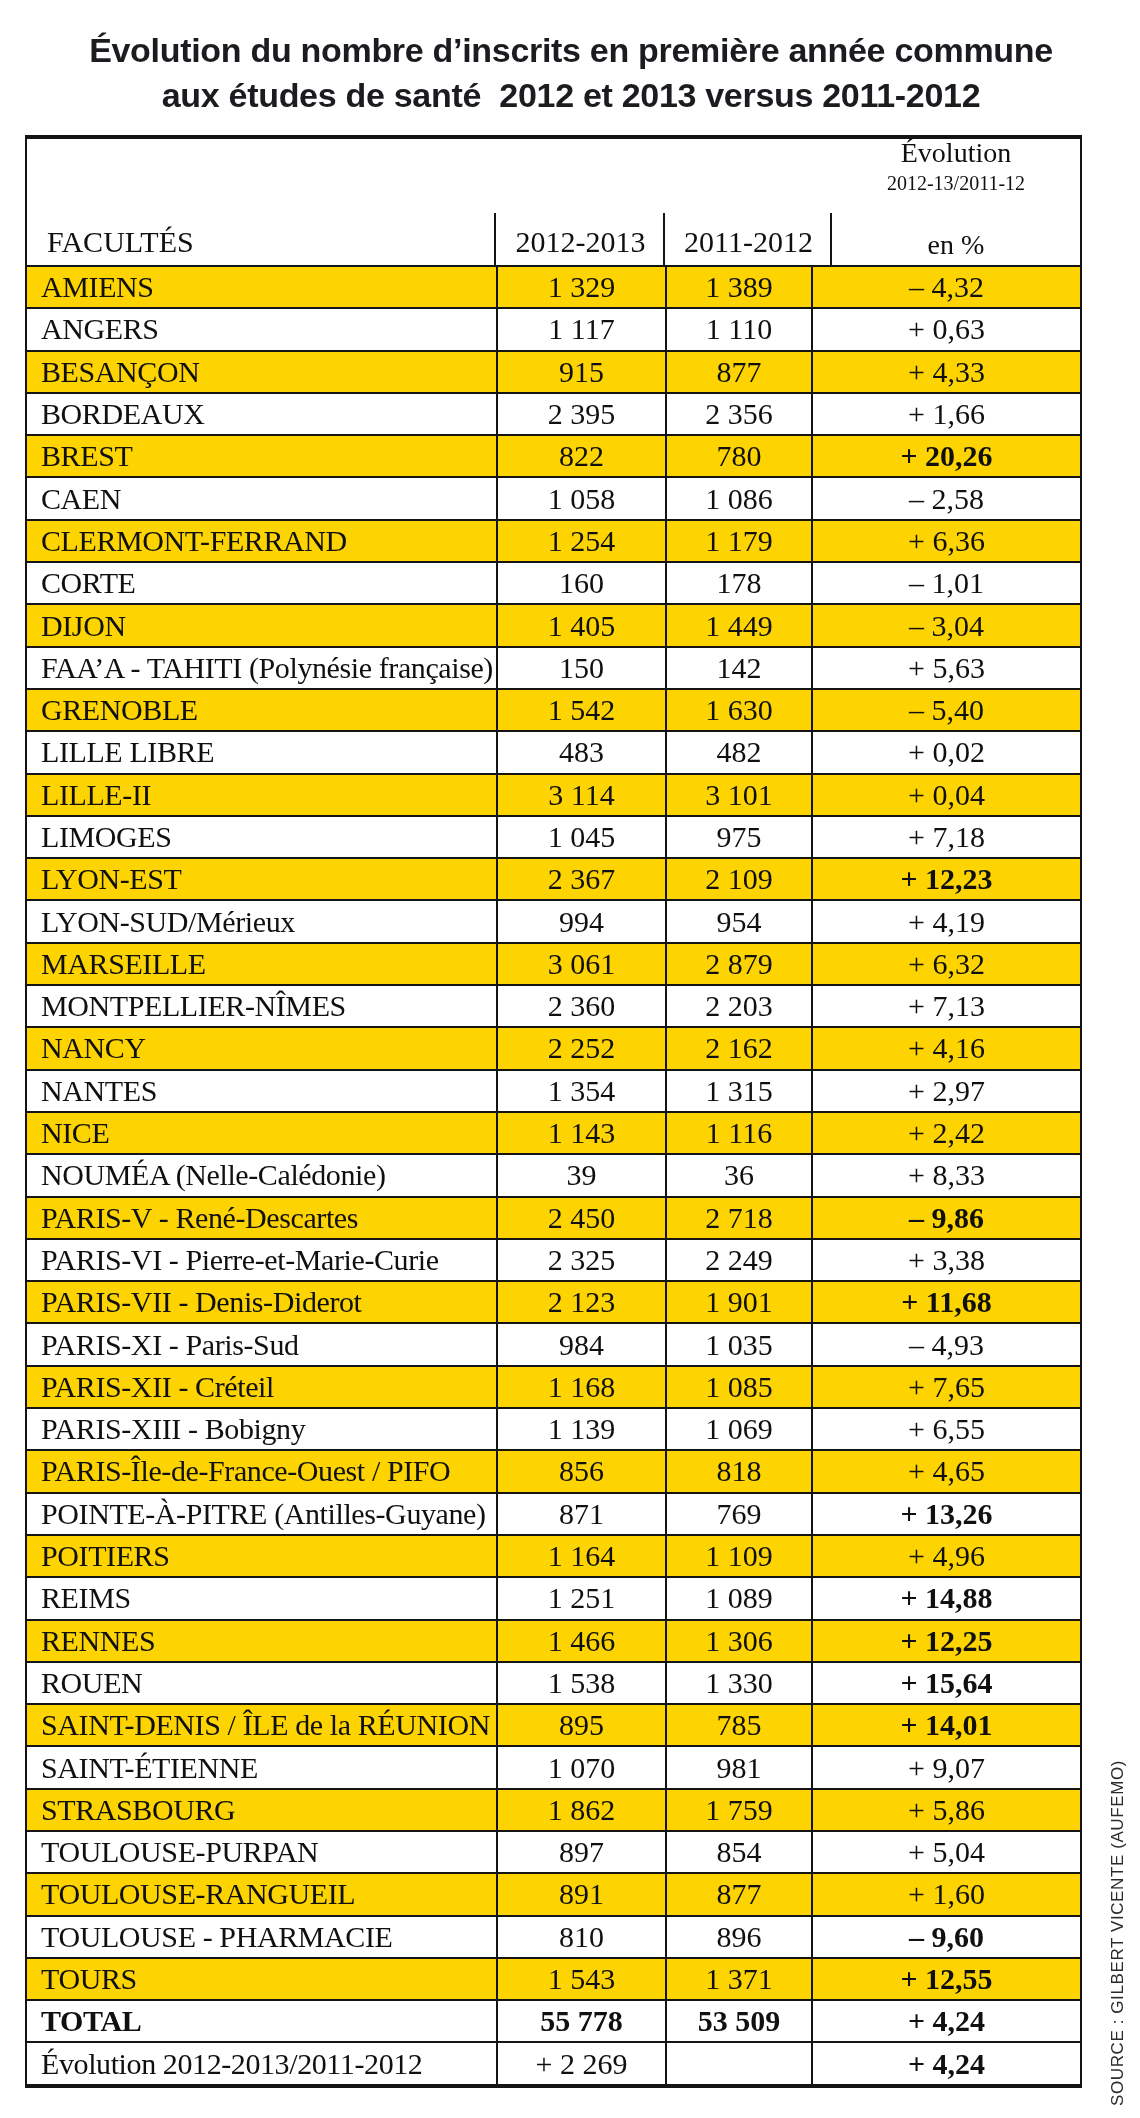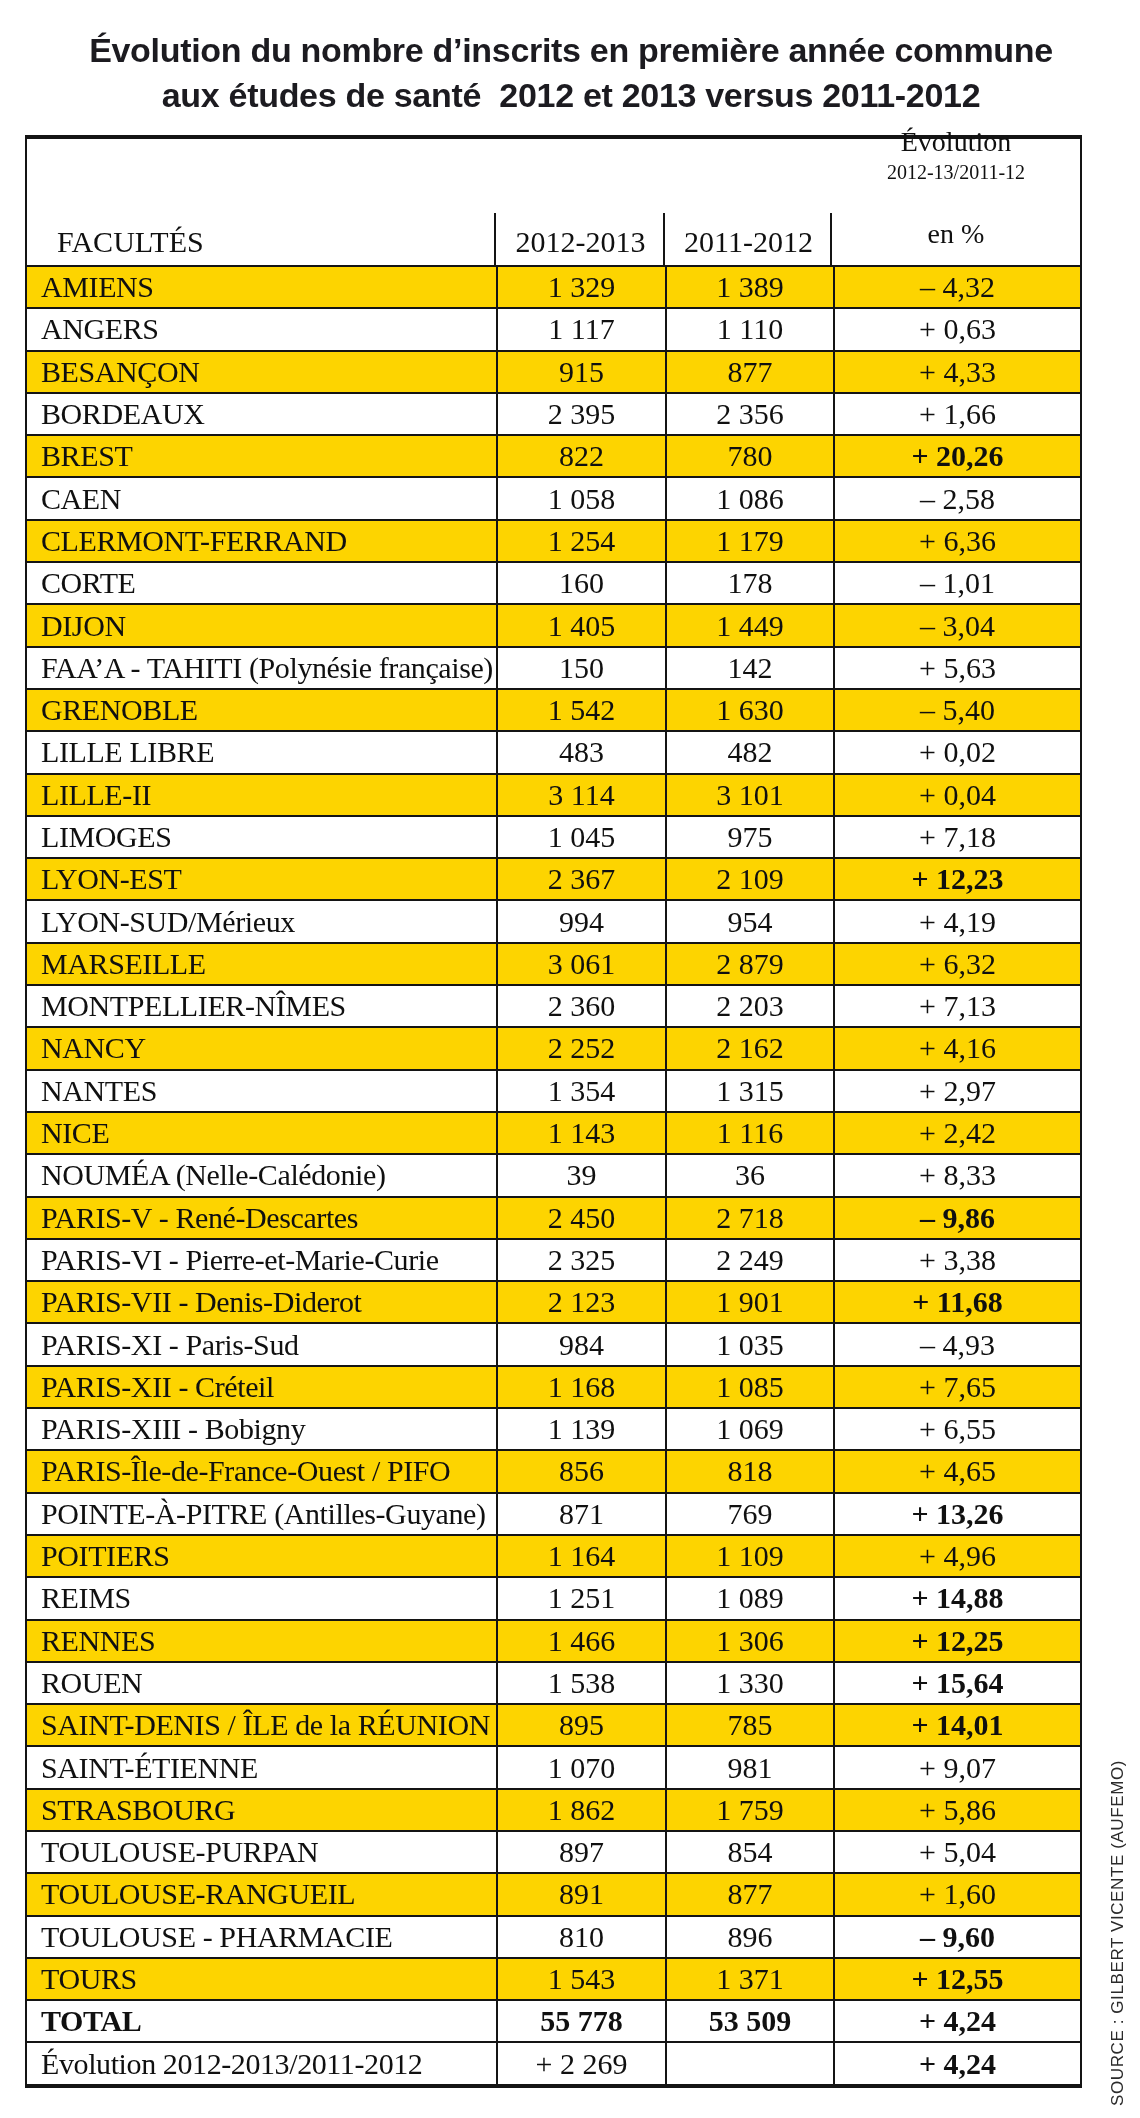--- a/index.html
+++ b/index.html
@@ -22,44 +22,44 @@
     position:absolute; left:25px; top:135px; width:1057px;
     box-sizing:border-box;
     border:2px solid #141414; border-top-width:4px; border-bottom-width:4px;
     background:#fff;
   }
   .thead { display:flex; height:126px; position:relative; }
   .th {
     box-sizing:border-box; display:flex; align-items:flex-end;
     padding-bottom:8px; font-size:30px; line-height:30px; position:relative;
   }
-  .th-name  { width:469px; padding-left:30px; }
+  .th-name  { width:469px; padding-left:20px; }
   .th-num   { width:169px; justify-content:center; }
   .th-num2  { width:167px; justify-content:center; }
-  .th-evo   { flex:1; flex-direction:column; justify-content:flex-end; align-items:center; padding-bottom:17px; }
+  .th-evo   { flex:1; flex-direction:column; justify-content:flex-end; align-items:center; padding-bottom:6px; }
   .th-evo .l1 { font-size:28px; line-height:30px; }
   .th-evo .l2 { font-size:20px; line-height:30px; }
   .th-evo .l3 { font-size:28px; line-height:28px;margin-top:33px; }
   .th-num::before, .th-num2::before, .th-evo::before {
     content:""; position:absolute; left:-2px; bottom:0;
     width:2px; height:52px; background:#141414;
   }
 
   .tr {
     display:flex; height:42.3px; box-sizing:border-box;
     border-top:2px solid #141414; background:#ffffff;
   }
   .tr.hl { background:#fdd400; }
   .td {
     box-sizing:border-box; display:flex; align-items:center;
     font-size:30px; line-height:30px; overflow:hidden; white-space:nowrap;
   }
   .td.name { width:469px; padding-left:14px; letter-spacing:-0.4px; }
   .td.n1   { width:169px; justify-content:center; border-left:2px solid #141414; }
-  .td.n2   { width:168px; justify-content:center; border-left:2px solid #141414; }
+  .td.n2   { width:146px; justify-content:center; border-left:2px solid #141414; }
   .td.evo  { flex:1; justify-content:center; border-left:2px solid #141414; }
   .tr.bold-evo .td.evo { font-weight:700; }
   .tr.total .td { font-weight:700; }
 
   .source {
     position:absolute; right:12px; bottom:12px;
     writing-mode:vertical-rl; transform:rotate(180deg);
     font-family:"Liberation Sans", sans-serif;
     font-size:17px; letter-spacing:0.6px; color:#2b2b2b;
   }

